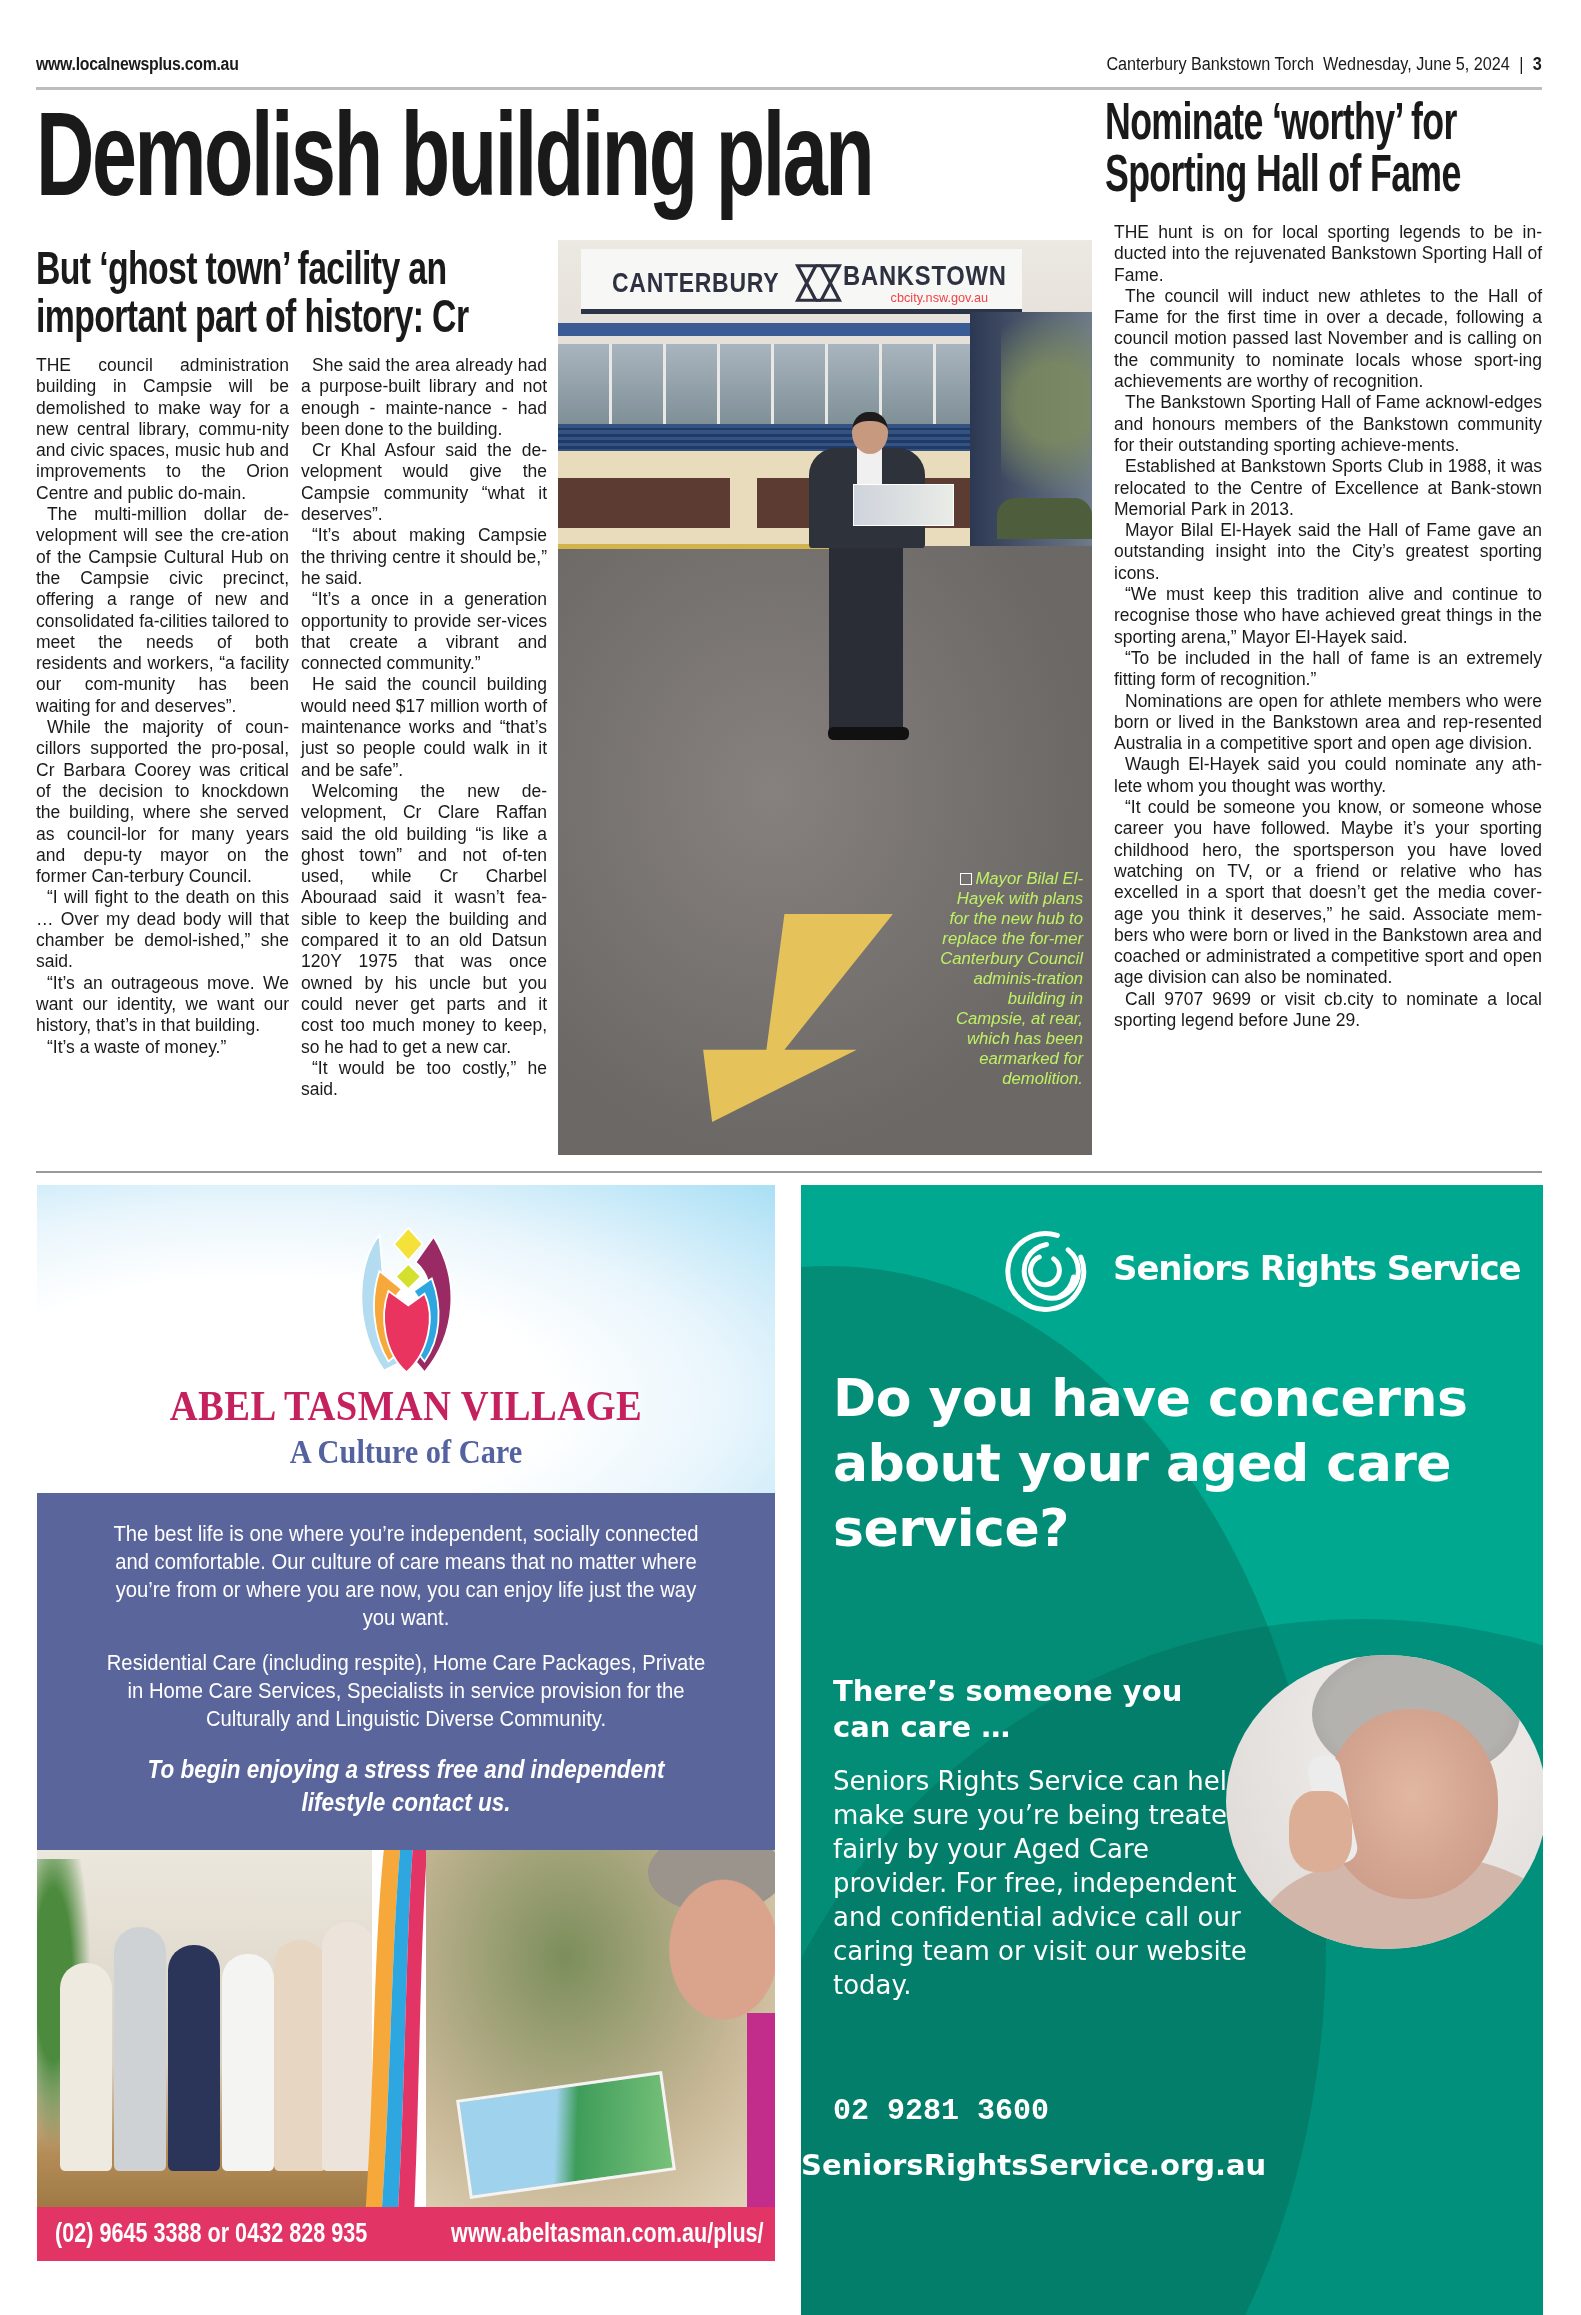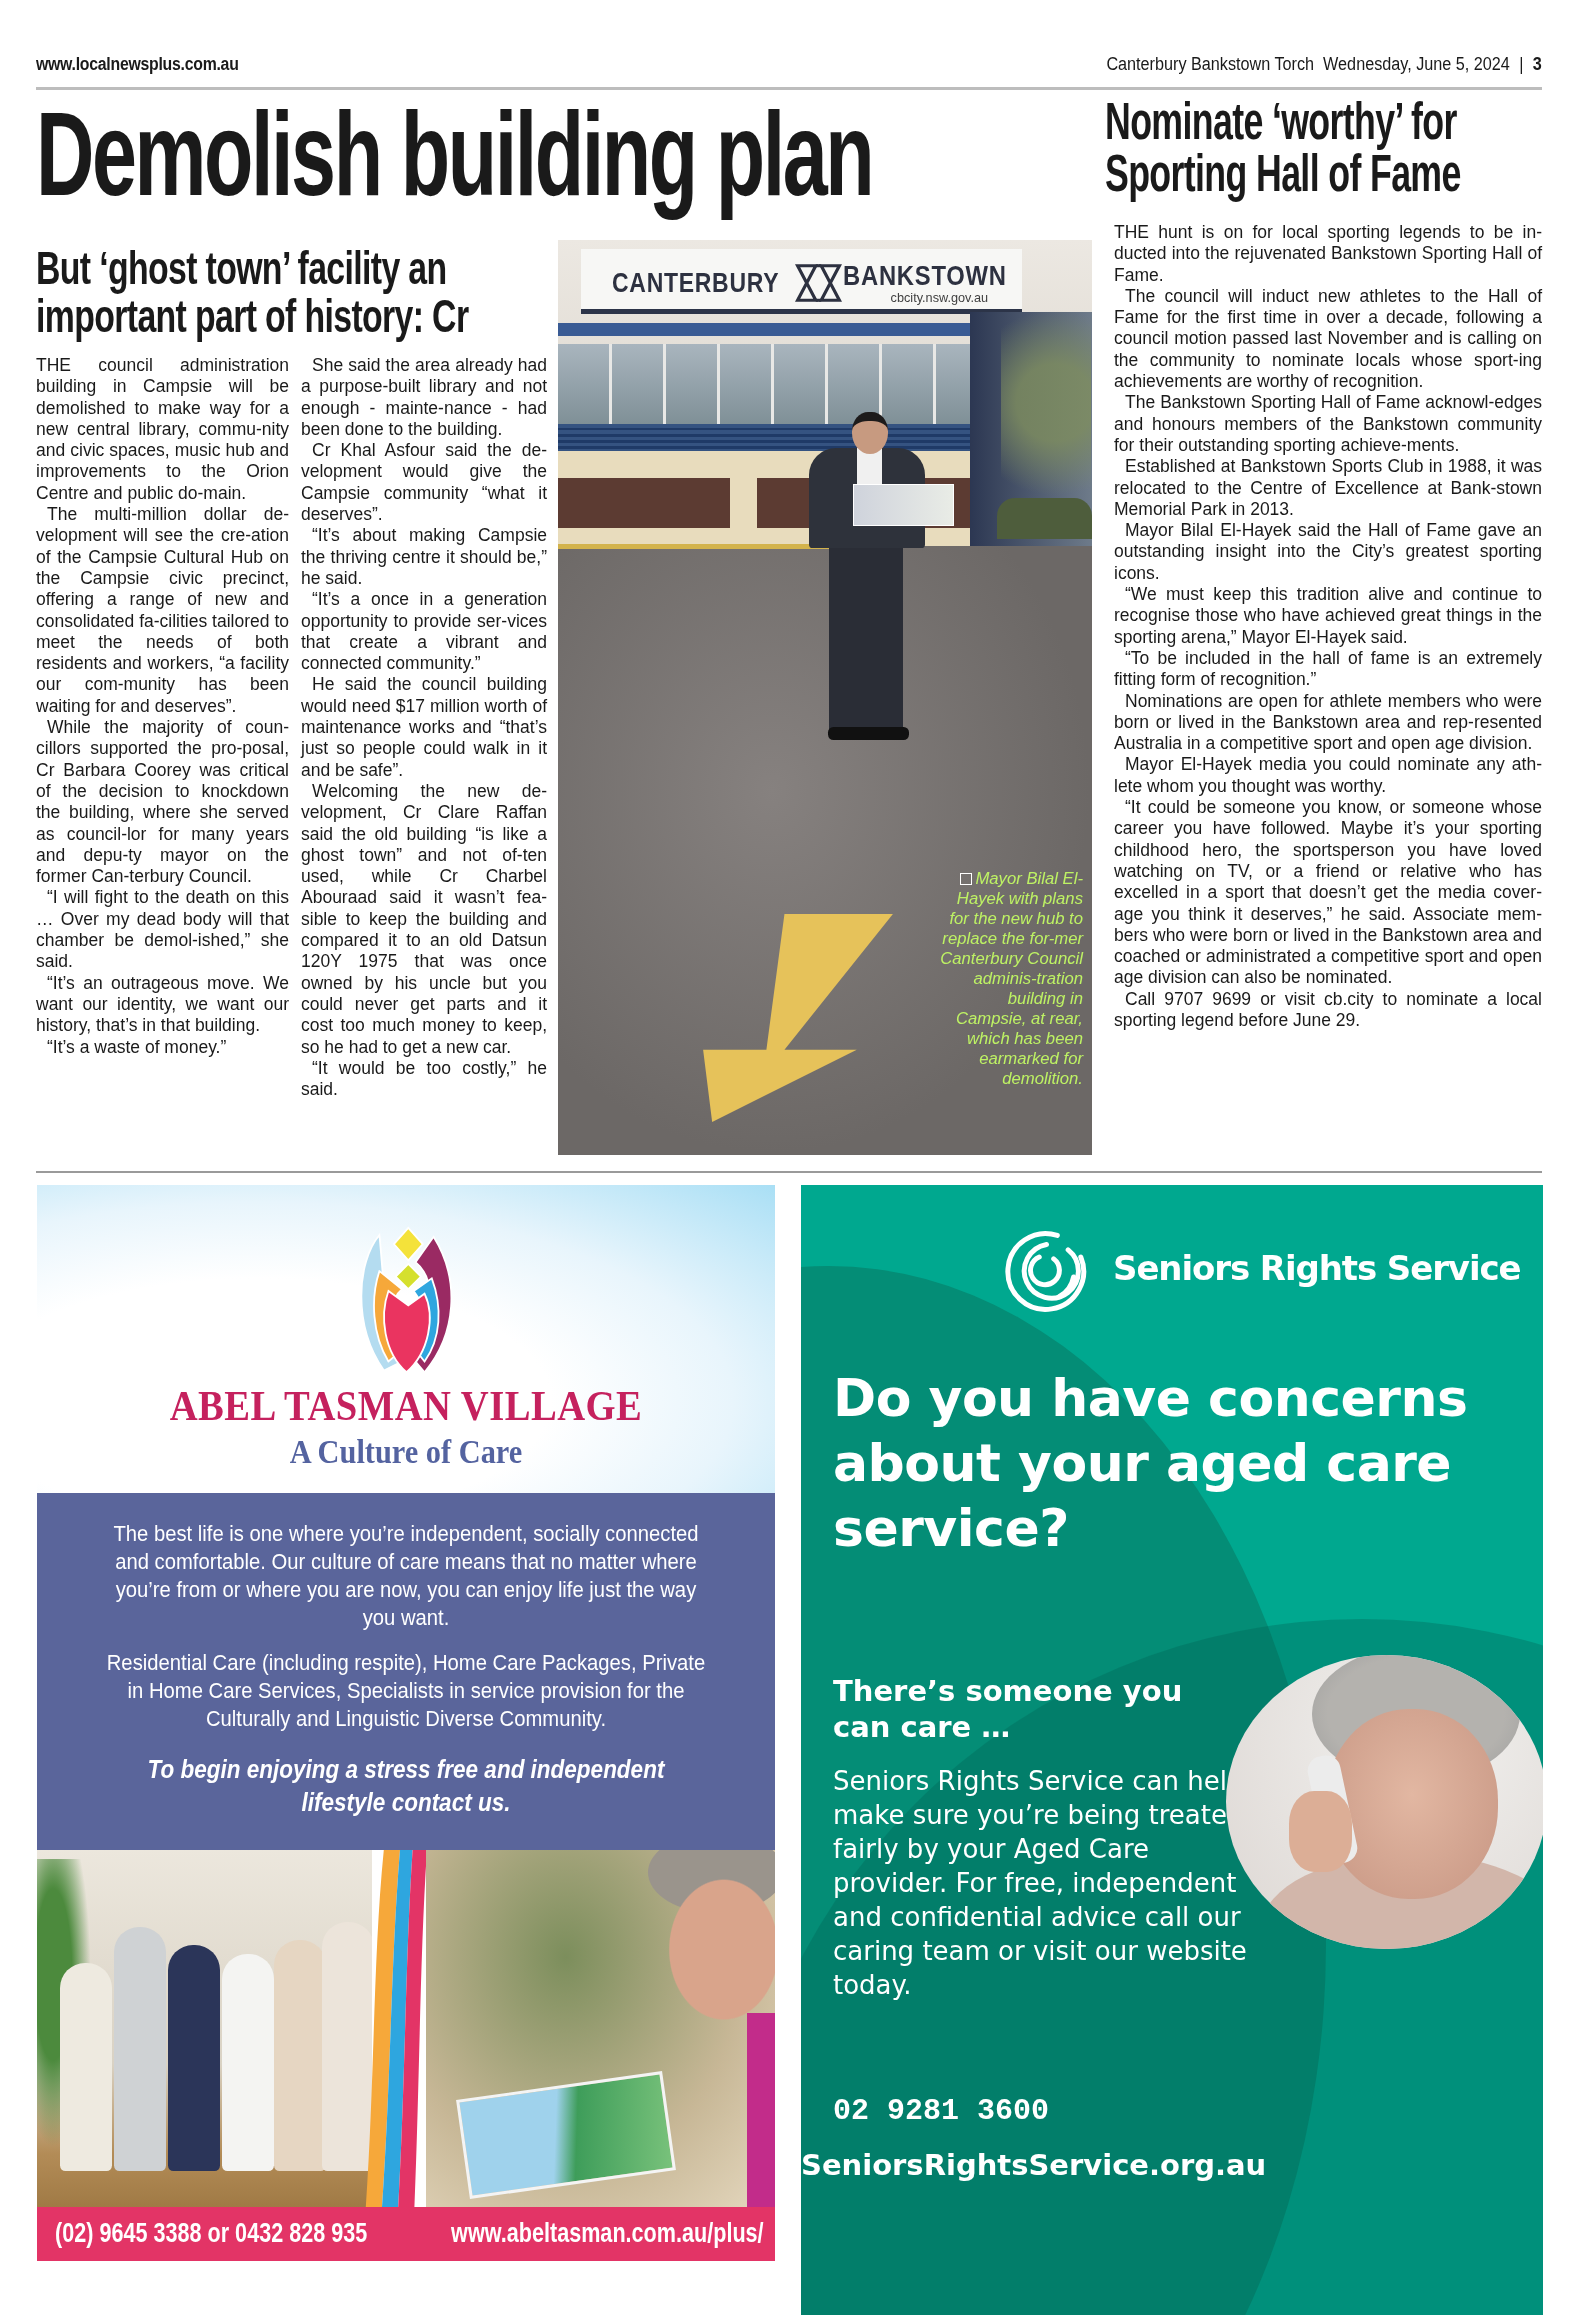--- a/index.html
+++ b/index.html
@@ -23,21 +23,21 @@
   .col p.first { text-indent: 0; }
   .col1 { left: 36px; top: 355px; width: 253px; }
   .col2 { left: 301px; top: 355px; width: 246px; }
 
   
   .photo { position: absolute; left: 558px; top: 240px; width: 534px; height: 915px; overflow: hidden; background: #6f6b69; }
   .photo .sky { position: absolute; left: 0; top: 0; width: 100%; height: 289px; background: linear-gradient(#ece8e2, #d8d2c8); }
   .photo .sign { position: absolute; left: 22.6px; top: 9px; width: 441px; height: 65px; background: #f7f7f5; border-bottom: 5.4px solid #2c3448; }
   .photo .sign-left { position: absolute; left: 31px; top: 18px; font-size: 28px; font-weight: bold; color: #2d3140; letter-spacing: 0.9px; transform: scaleX(0.82); transform-origin: left; }
   .photo .sign-right { position: absolute; left: 262px; top: 11px; font-size: 28px; font-weight: bold; color: #2d3140; letter-spacing: 0.9px; transform: scaleX(0.85); transform-origin: left; }
-  .photo .sign-url { position: absolute; left: 310px; top: 42px; font-size: 12.7px; color: #404040; }
+  .photo .sign-url { position: absolute; left: 310px; top: 42px; font-size: 12.7px; color: #ef4444; }
   .photo .sign-logo { position: absolute; left: 213px; top: 12.7px; width: 49px; height: 42px; }
   .photo .blueband { position: absolute; left: 0; top: 83px; width: 412px; height: 12.7px; background: #3a5b94; }
   .photo .windows { position: absolute; left: 0; top: 104px; width: 412px; height: 86px; background:
       repeating-linear-gradient(90deg, transparent 0 51px, #e8e8e6 51px 54px),
       linear-gradient(#a9b5be, #7c8d94); }
   .photo .louvre { position: absolute; left: 0; top: 184px; width: 412px; height: 27px; background: repeating-linear-gradient(#355381 0 3.6px, #1f3a67 3.6px 6.3px); }
   .photo .wall { position: absolute; left: 0; top: 211px; width: 412px; height: 95px; background: #e8dcbd; }
   .photo .brick1 { position: absolute; left: 0; top: 238px; width: 172px; height: 50px; background: #5c3b32; }
   .photo .brick2 { position: absolute; left: 199px; top: 238px; width: 213px; height: 50px; background: #5c3b32; }
   .photo .side { position: absolute; left: 412px; top: 72px; width: 122px; height: 235px; background: linear-gradient(90deg, #2c3752, #6e7b8a); }
@@ -181,21 +181,21 @@
 <h2 class="side-head">Nominate ‘worthy’ for Sporting Hall of Fame</h2>
 <div class="col col3">
   <p style="text-indent:0">THE hunt is on for local sporting legends to be in-ducted into the rejuvenated Bankstown Sporting Hall of Fame.</p>
   <p>The council will induct new athletes to the Hall of Fame for the first time in over a decade, following a council motion passed last November and is calling on the community to nominate locals whose sport-ing achievements are worthy of recognition.</p>
   <p>The Bankstown Sporting Hall of Fame acknowl-edges and honours members of the Bankstown community for their outstanding sporting achieve-ments.</p>
   <p>Established at Bankstown Sports Club in 1988, it was relocated to the Centre of Excellence at Bank-stown Memorial Park in 2013.</p>
   <p>Mayor Bilal El-Hayek said the Hall of Fame gave an outstanding insight into the City’s greatest sporting icons.</p>
   <p>“We must keep this tradition alive and continue to recognise those who have achieved great things in the sporting arena,” Mayor El-Hayek said.</p>
   <p>“To be included in the hall of fame is an extremely fitting form of recognition.”</p>
   <p>Nominations are open for athlete members who were born or lived in the Bankstown area and rep-resented Australia in a competitive sport and open age division.</p>
-  <p>Mayor El-Hayek media you could nominate any ath-lete whom you thought was worthy.</p>
+  <p>Waugh El-Hayek said you could nominate any ath-lete whom you thought was worthy.</p>
   <p>“It could be someone you know, or someone whose career you have followed. Maybe it’s your sporting childhood hero, the sportsperson you have loved watching on TV, or a friend or relative who has excelled in a sport that doesn’t get the media cover-age you think it deserves,” he said. Associate mem-bers who were born or lived in the Bankstown area and coached or administrated a competitive sport and open age division can also be nominated.</p>
   <p>Call 9707 9699 or visit cb.city to nominate a local sporting legend before June 29.</p>
 </div>
 
 <div class="rule-mid"></div>
 
 <div class="ad-abel">
   <div class="abel-top"></div>
   <svg class="abel-logo" viewBox="0 0 120 165">
     <path d="M30 10 C5 40 0 110 35 160 L55 150 C35 110 35 60 30 10 Z" fill="#b4dcf0" stroke="#fff" stroke-width="2"></path>

